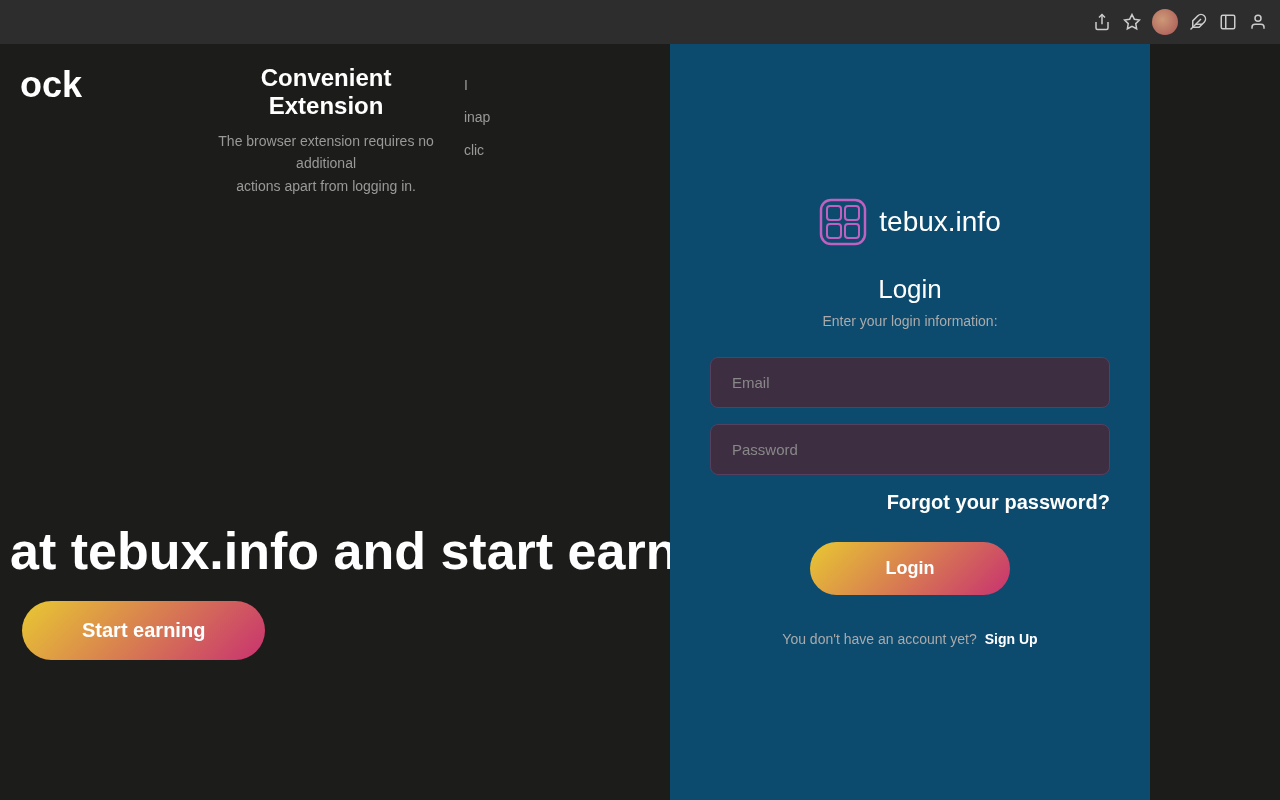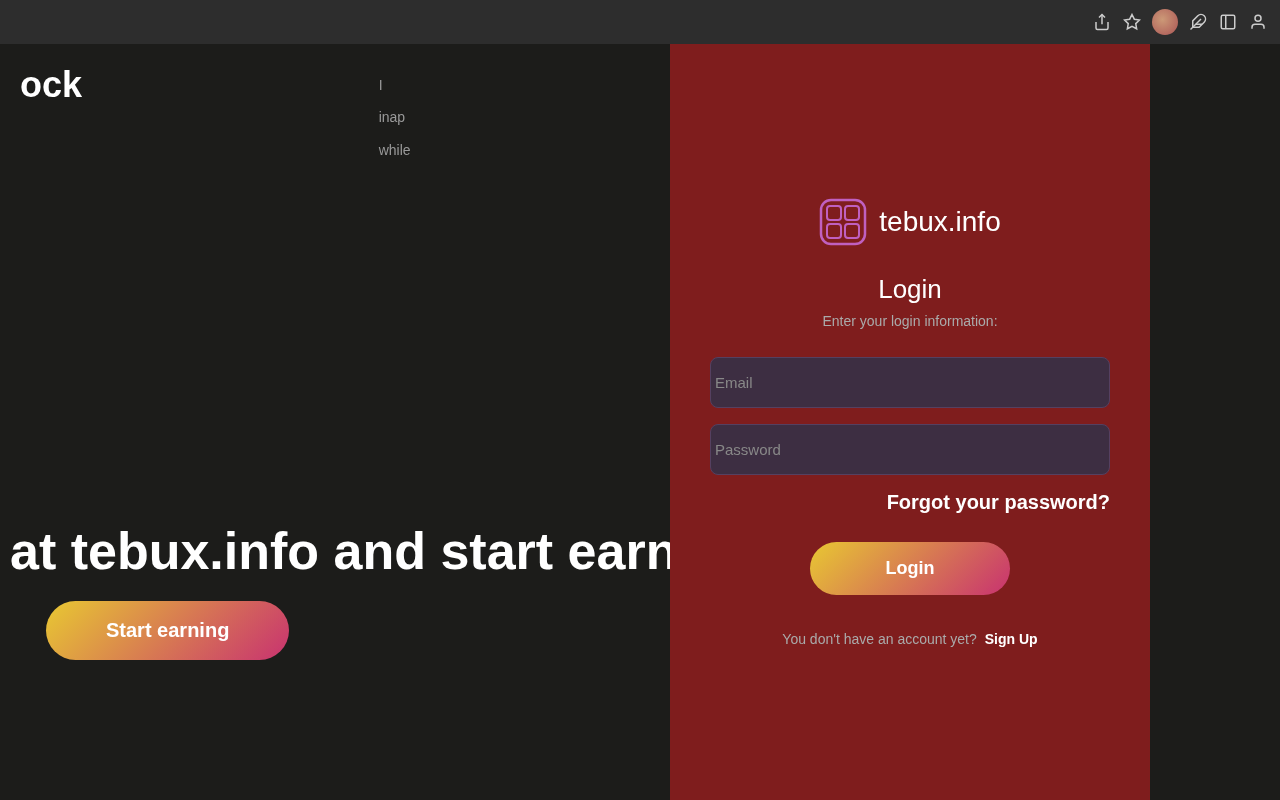--- a/index.html
+++ b/index.html
@@ -88,21 +88,21 @@
       display: inline-block;
     }
 
     
     .popup-overlay {
       position: absolute;
       top: 0;
       left: 670px;
       width: 480px;
       height: 100%;
-      background: #7f1d1d;
+      background: #0c4a6e;
       display: flex;
       flex-direction: column;
       align-items: center;
       justify-content: center;
       padding: 40px;
     }
 
     .logo-row {
       display: flex;
       align-items: center;
@@ -133,21 +133,21 @@
       font-size: 14px;
       margin-bottom: 28px;
       text-align: right;
     }
 
     .input-field {
       width: 100%;
       background: #3d2e42;
       border: 1px solid #554060;
       border-radius: 8px;
-      padding: 16px 4px;
+      padding: 16px 21px;
       color: #ccc;
       font-size: 15px;
       margin-bottom: 16px;
       outline: none;
     }
 
     .input-field::placeholder {
       color: #888;
     }
 
@@ -272,34 +272,39 @@
 </div>
 
 <div class="main-area">
 
   <div class="bg-content">
 
     <div class="bg-top-texts">
       <div class="bg-col">
         <div class="bg-col-title-left">ock</div>
       </div>
+      <div class="bg-col" style="flex:1.4;">
+        <div style="color:#fff;font-size:24px;font-weight:700;text-align:center;">Convenient Extension</div>
+        <div class="bg-col-desc">The browser extension requires no additional</div>
+        <div class="bg-col-desc" style="margin-top:0;">actions apart from logging in.</div>
+      </div>
       <div class="bg-col" style="flex:0.5;">
         <div class="col-partial">I</div>
         <div class="col-partial">inap</div>
-        <div class="col-partial">while</div>
+        <div class="col-partial">clic</div>
       </div>
     </div>
 
   </div>
 
   <div style="position:absolute;bottom:220px;left:0;width:670px;padding-left:10px;">
     <div class="bg-big-text">at tebux.info and start earni</div>
   </div>
 
-  <div style="position:absolute;bottom:140px;left:46px;">
+  <div style="position:absolute;bottom:140px;left:22px;">
     <button class="bg-start-btn">Start earning</button>
   </div>
 
   <div class="popup-overlay">
 
     <div class="logo-row">
       <svg class="logo-icon" viewBox="0 0 48 48" fill="none">
         <rect x="2" y="2" width="44" height="44" rx="10" stroke="#c060c0" stroke-width="2.5" fill="none"></rect>
         <rect x="8" y="8" width="14" height="14" rx="3" stroke="#c060c0" stroke-width="2" fill="none"></rect>
         <rect x="26" y="8" width="14" height="14" rx="3" stroke="#c060c0" stroke-width="2" fill="none"></rect>

